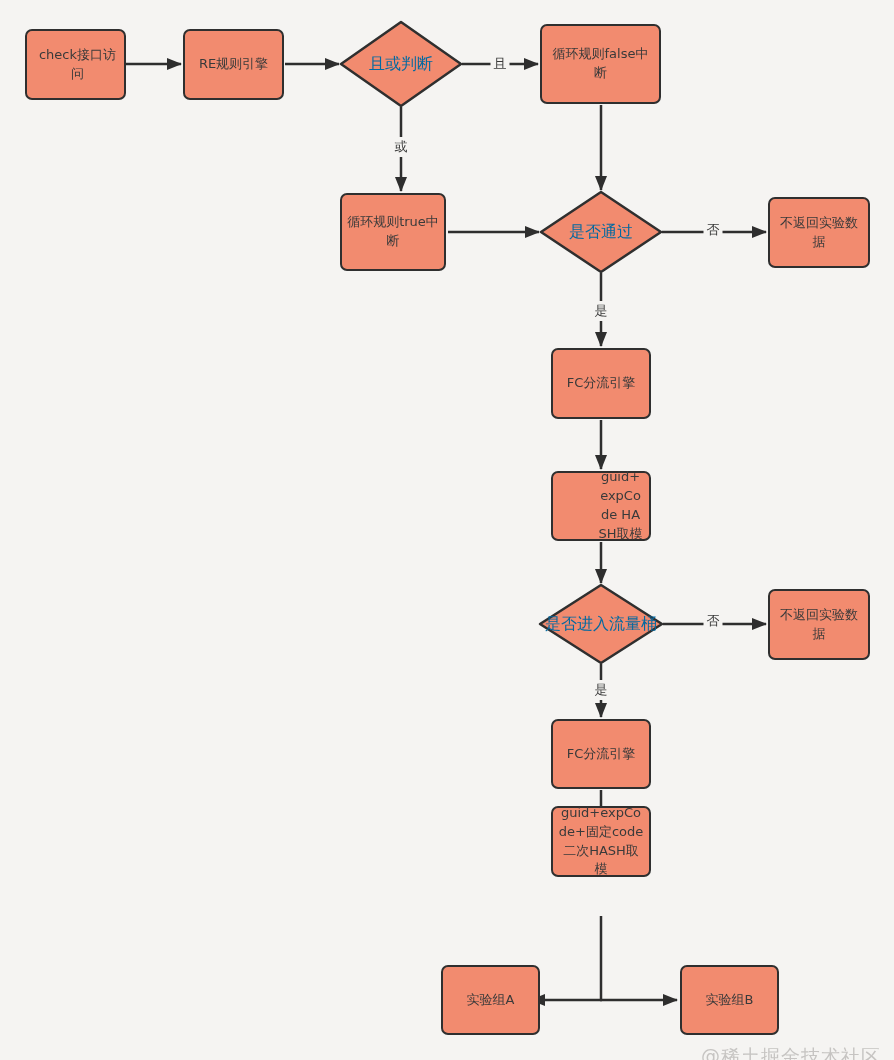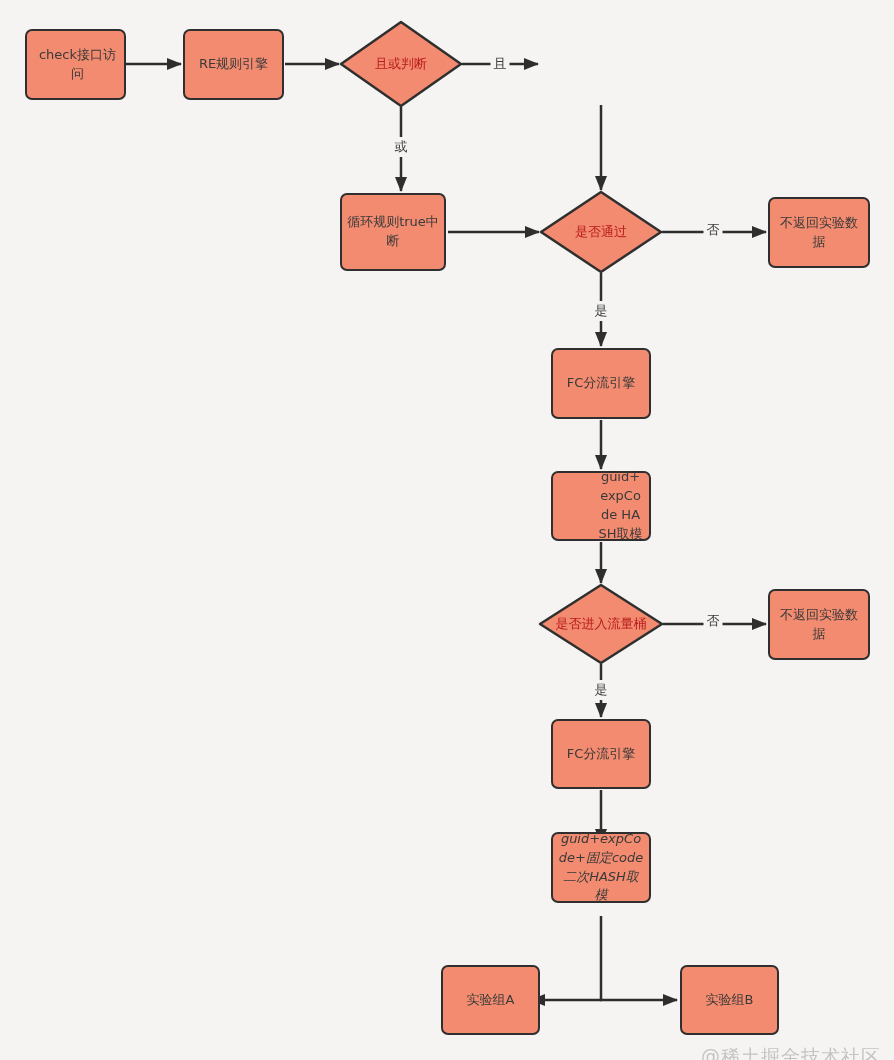--- a/index.html
+++ b/index.html
@@ -34,22 +34,22 @@
     font-size: 13px;
     line-height: 1.45;
     color: #3a3a3a;
     padding: 4px 5px;
     word-break: break-all;
     z-index: 2;
   }
   .diamond-label {
     position: absolute;
     transform: translate(-50%, -50%);
-    font-size: 13px;
-    color: #b91c1c;
+    font-size: 16px;
+    color: #0369a1;
     white-space: nowrap;
     text-align: center;
     z-index: 2;
     pointer-events: none;
   }
   .edge-label {
     position: absolute;
     transform: translate(-50%, -50%);
     font-size: 13px;
     color: #3a3a3a;
@@ -98,34 +98,35 @@
 
     <polygon points="341,64 401,22 461,64 401,106" fill="#f28b6f" stroke="#2f2f2f" stroke-width="2.5" stroke-linejoin="round"></polygon>
     <polygon points="541,232 601,192 661,232 601,272" fill="#f28b6f" stroke="#2f2f2f" stroke-width="2.5" stroke-linejoin="round"></polygon>
     <polygon points="540,624 601,585 662,624 601,663" fill="#f28b6f" stroke="#2f2f2f" stroke-width="2.5" stroke-linejoin="round"></polygon>
   </svg>
 
   <div class="node" style="left:25px; top:29px; width:101px; height:71px;padding-left:9px;">check接口访问</div>
 
   <div class="node" style="left:183px; top:29px; width:101px; height:71px;">RE规则引擎</div>
 
+  <div class="node" style="left:540px; top:24px; width:121px; height:80px;">循环规则false中断</div>
 
   <div class="node" style="left:340px; top:193px; width:106px; height:78px;">循环规则true中断</div>
 
   <div class="node" style="left:768px; top:197px; width:102px; height:71px;">不返回实验数据</div>
 
   <div class="node" style="left:551px; top:348px; width:100px; height:71px;">FC分流引擎</div>
 
   <div class="node" style="left:551px; top:471px; width:100px; height:70px;padding-left:44px;">guid+expCode HASH取模</div>
 
   <div class="node" style="left:768px; top:589px; width:102px; height:71px;">不返回实验数据</div>
 
   <div class="node" style="left:551px; top:719px; width:100px; height:70px;">FC分流引擎</div>
 
-  <div class="node" style="left:551px; top:832px; width:100px; height:71px;font-style:italic;">guid+expCode+固定code 二次HASH取模</div>
+  <div class="node" style="left:551px; top:806px; width:100px; height:71px;">guid+expCode+固定code 二次HASH取模</div>
 
   <div class="node" style="left:441px; top:965px; width:99px; height:70px;">实验组A</div>
 
   <div class="node" style="left:680px; top:965px; width:99px; height:70px;">实验组B</div>
 
   <div class="diamond-label" style="left:401px; top:64px;">且或判断</div>
   <div class="diamond-label" style="left:601px; top:232px;">是否通过</div>
   <div class="diamond-label" style="left:601px; top:624px;">是否进入流量桶</div>
 
   <span class="edge-label" style="left:500px; top:64px;">且</span>

